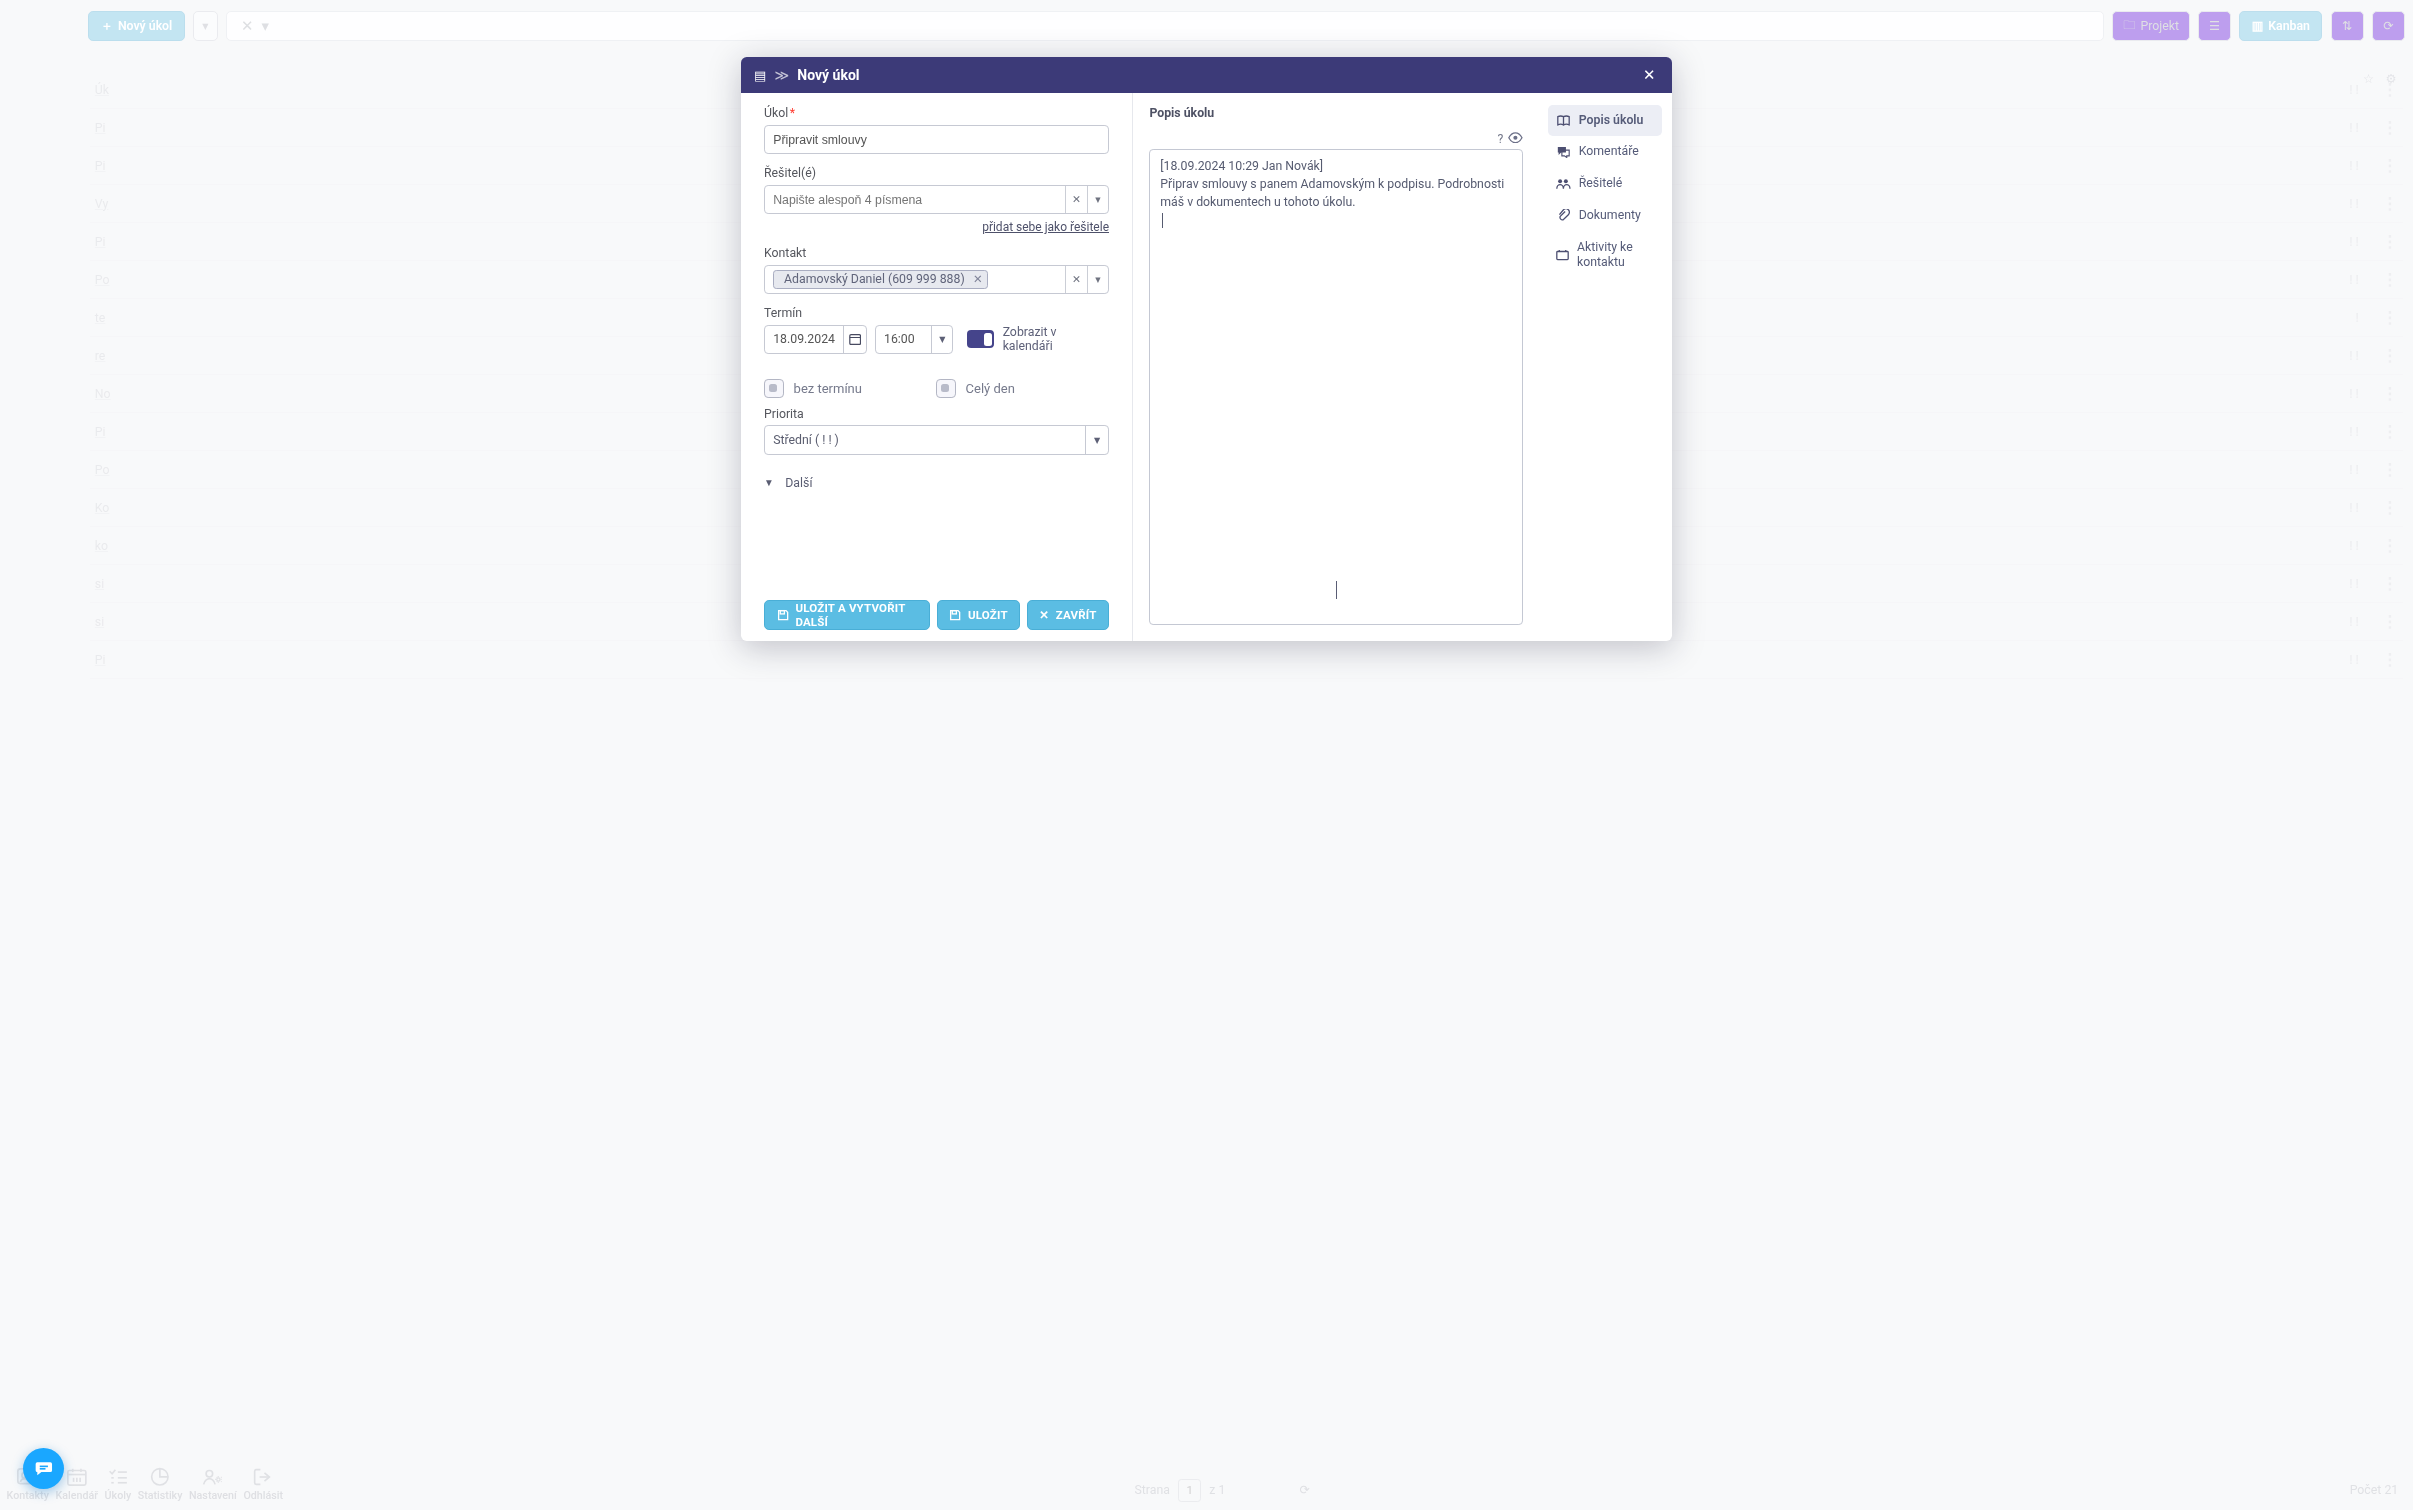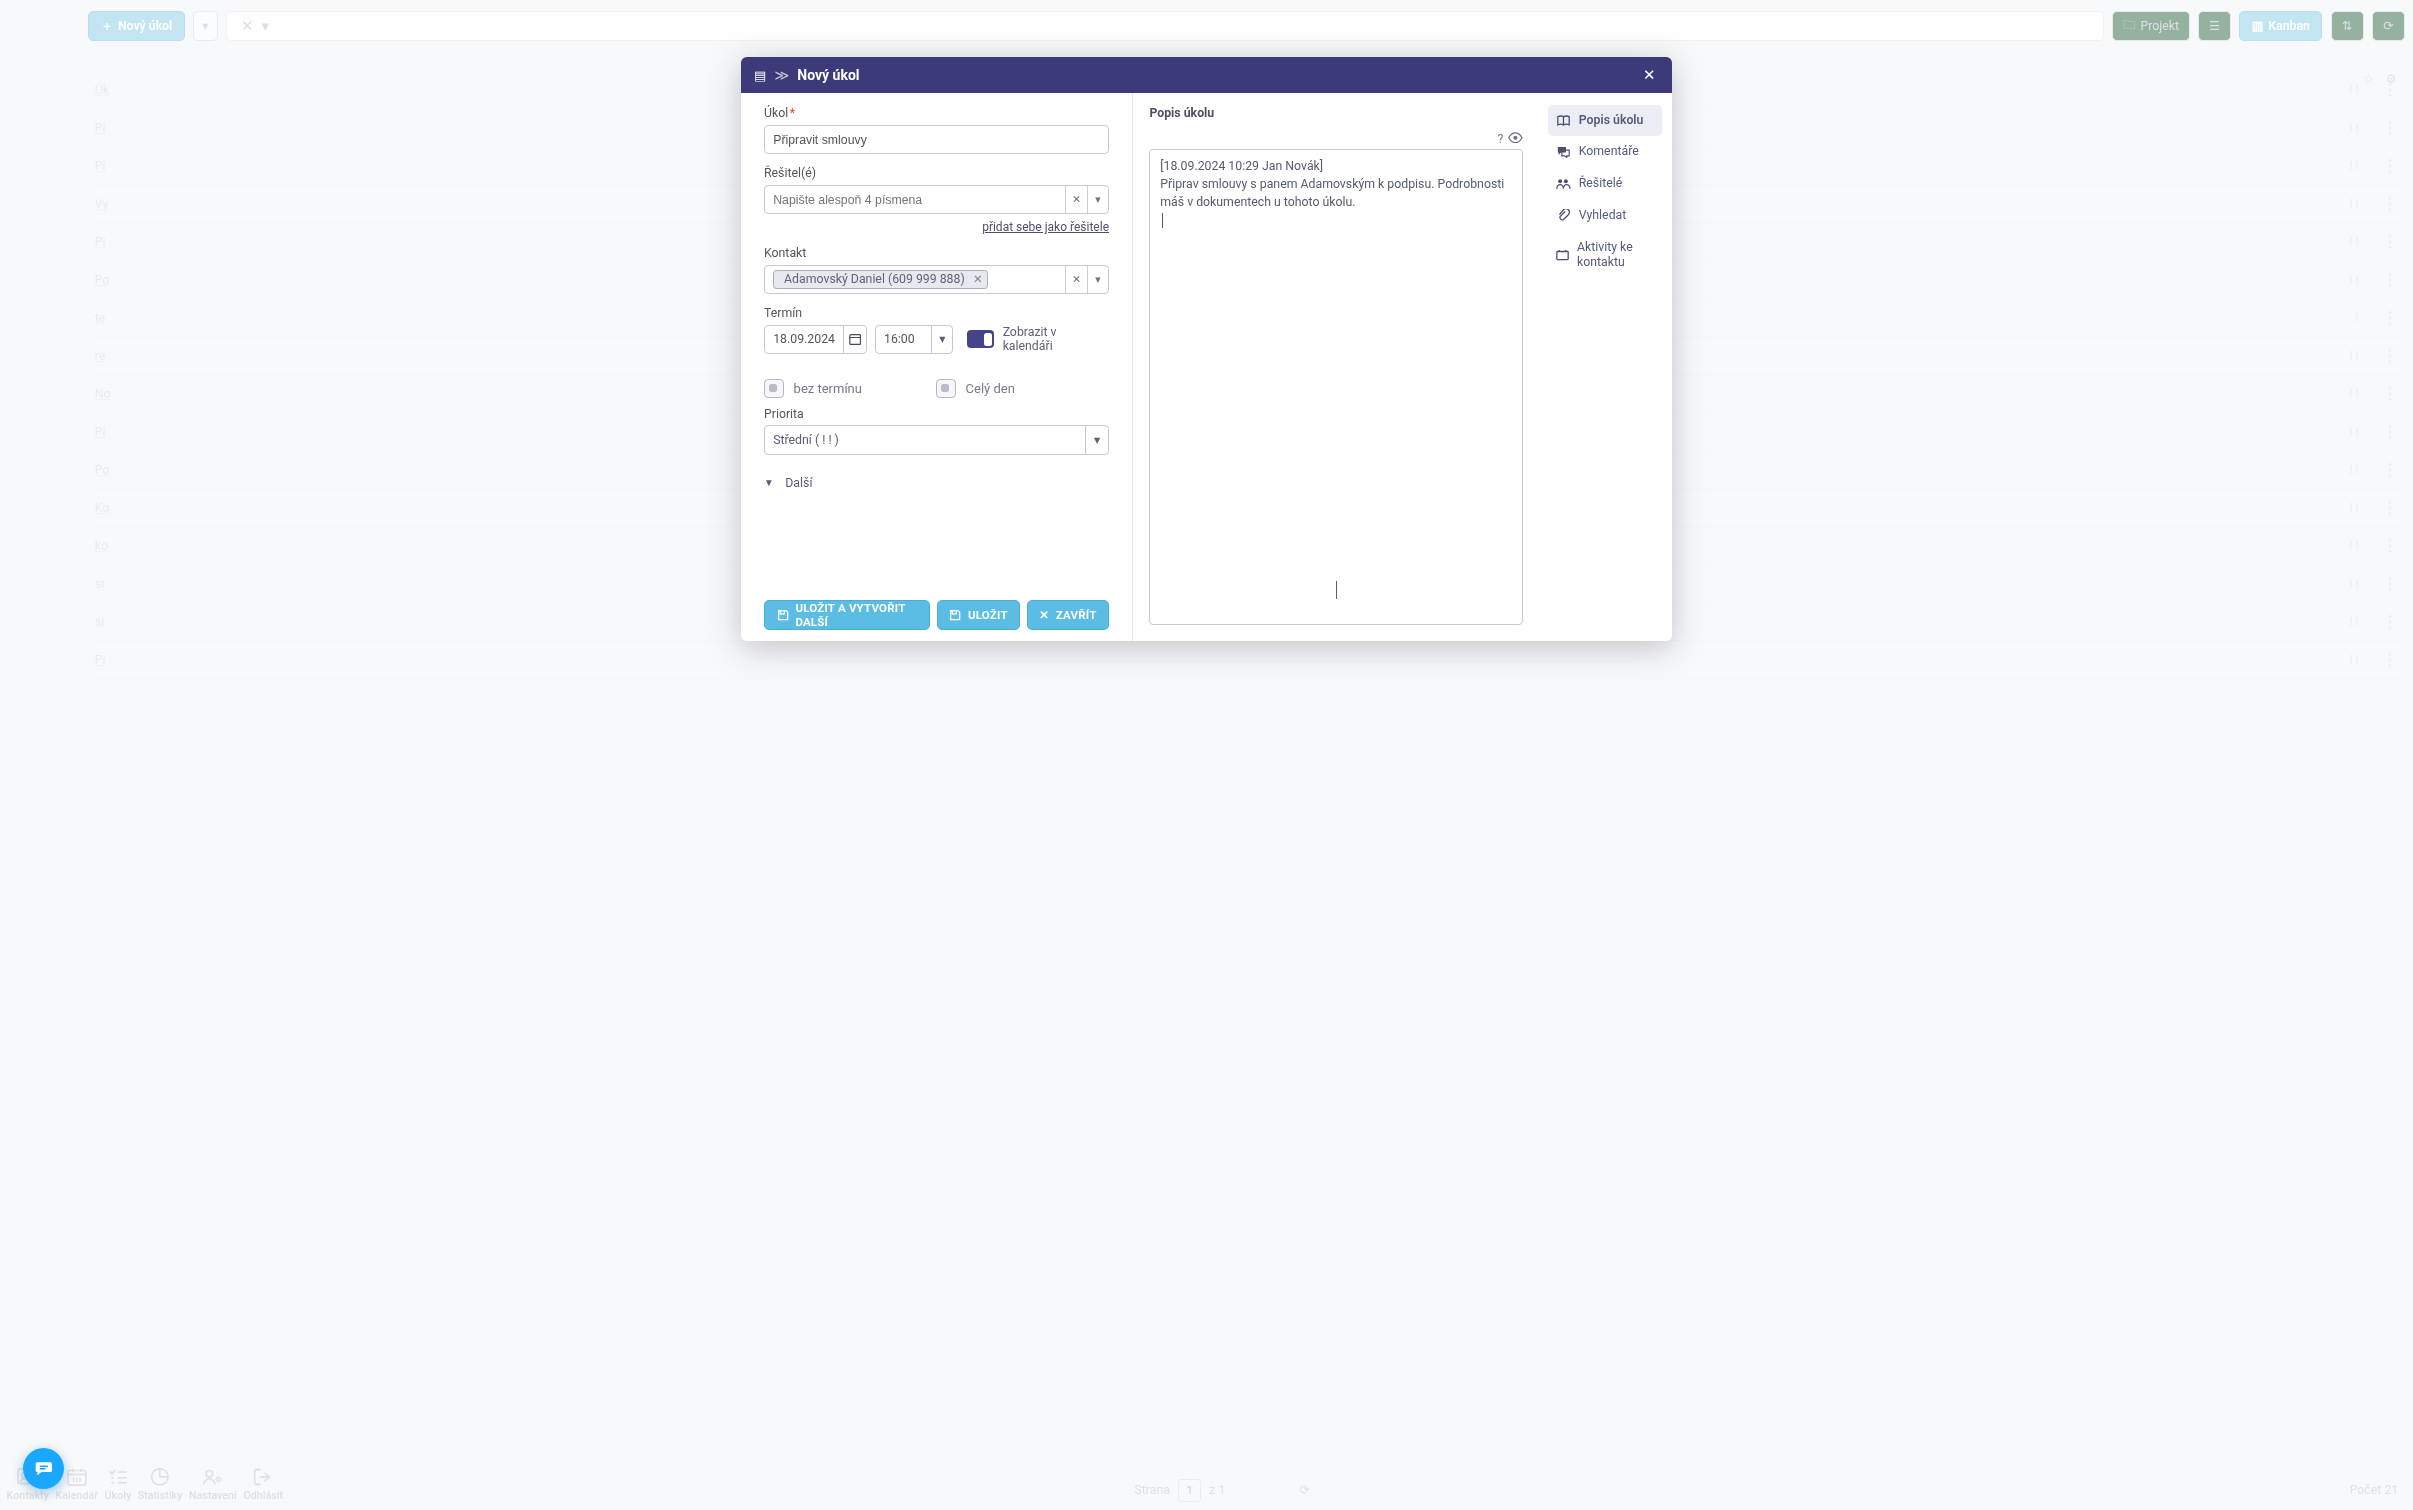--- a/index.html
+++ b/index.html
@@ -90,21 +90,21 @@
     flex:1; border:none; outline:none; background:transparent;
     font-size: 14px; color:#555;
   }
   .search-wrap input::placeholder { color:#b8bcc4; }
   .search-wrap .sx {
     width:18px;height:18px;display:flex;align-items:center;justify-content:center;
     font-size:14.8px;color:#b5b9c0;cursor:pointer;
   }
   .btn-outline {
     border: 0.8px solid #d0d3db;
-    background: #14532d;
+    background: #6d28d9;
     color: #b8bbc3;
     height:29.6px; border-radius:4.9px;
     display:inline-flex;align-items:center;justify-content:center;
     padding:0 9.9px; gap:4.9px;
   }
   .btn-kanban {
     background:#7bc5e3;color:#fff; font-weight:600;
     border:0.8px solid #6ab6d8;
   }
   
@@ -724,21 +724,21 @@
                 </svg>
               </span>
               <span>Řešitelé</span>
             </div>
             <div class="tab-item">
               <span class="ticon">
                 <svg width="13" height="13" viewBox="0 0 16 16">
                   <path d="M10 3L4 9a3 3 0 0 0 4 4l6-6a4 4 0 0 0-6-6L3 7" fill="none" stroke="#4d4f71" stroke-width="1.6"></path>
                 </svg>
               </span>
-              <span>Vyhledat</span>
+              <span>Dokumenty</span>
             </div>
             <div class="tab-item">
               <span class="ticon">
                 <svg width="13" height="11.5" viewBox="0 0 16 14">
                   <rect x="1" y="3" width="14" height="10" rx="1" fill="none" stroke="#4d4f71" stroke-width="1.6"></rect>
                   <line x1="4" y1="1" x2="4" y2="3" stroke="#4d4f71" stroke-width="1.6"></line>
                   <line x1="12" y1="1" x2="12" y2="3" stroke="#4d4f71" stroke-width="1.6"></line>
                 </svg>
               </span>
               <span>Aktivity ke kontaktu</span>

